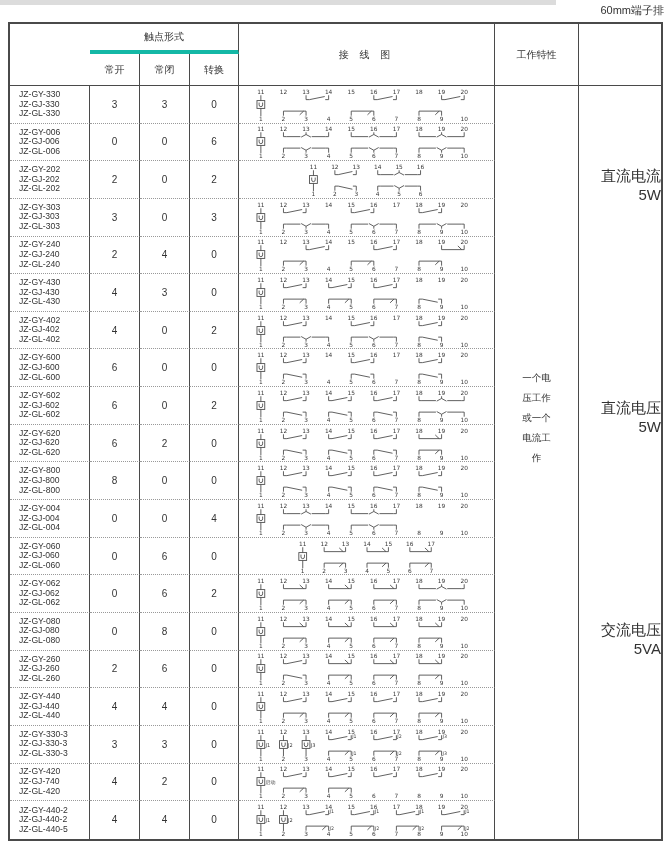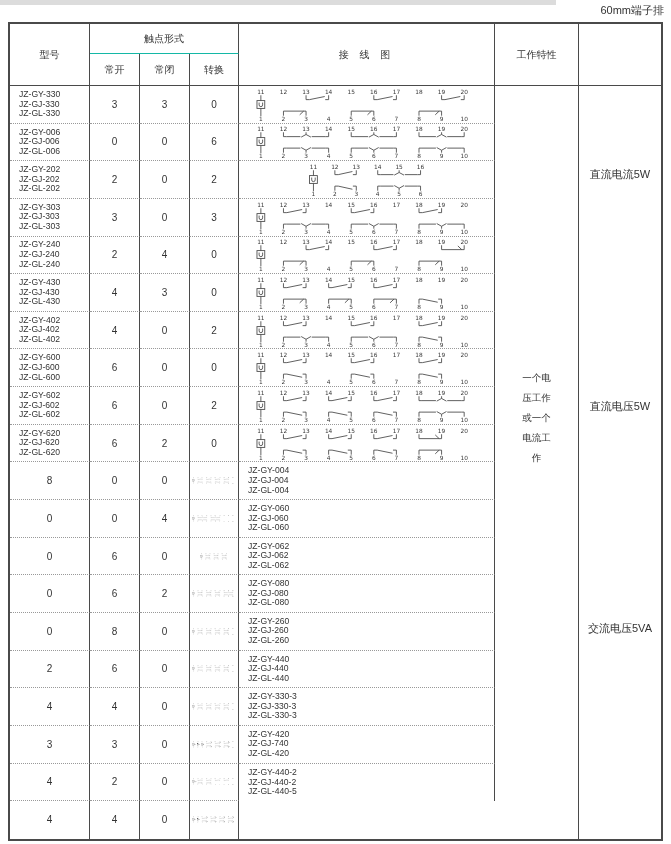--- a/index.html
+++ b/index.html
@@ -12,51 +12,50 @@
   .top-note{position:absolute;top:3px;right:7px;font-size:11px;color:#333;}
   .spec-table{
     position:absolute;left:8px;top:22px;width:651px;height:815px;
     border:2px solid #4a4a4a;box-sizing:content-box;background:#fff;
   }
   .thead{display:grid;grid-template-columns:80px 50px 50px 49px 256px 84px 1fr;
     grid-template-rows:30px 31px;border-bottom:1px solid #4a4a4a;}
   .thead .hc{display:flex;align-items:center;justify-content:center;font-size:10px;color:#333;}
   .br{border-right:1px solid #4a4a4a;}
   .h-model{grid-column:1;grid-row:1 / span 2;}
-  .h-cform{grid-column:2 / span 3;grid-row:1;border-bottom:1px solid #14b8a6;}
+  .h-cform{grid-column:2 / span 3;grid-row:1;border-bottom:4px solid #14b8a6;}
   .h-no{grid-column:2;grid-row:2;}
   .h-nc{grid-column:3;grid-row:2;}
   .h-co{grid-column:4;grid-row:2;}
   .h-wiring{grid-column:5;grid-row:1 / span 2;letter-spacing:4px;}
   .h-work{grid-column:6;grid-row:1 / span 2;}
   .h-power{grid-column:7;grid-row:1 / span 2;}
   .tbody{display:grid;grid-template-columns:80px 50px 50px 49px 256px 84px 1fr;
     grid-auto-rows:37.65px;position:relative;}
   .cell{box-sizing:border-box;overflow:hidden;}
   .dotted{border-bottom:1px dotted #999;}
   .model-cell{display:flex;flex-direction:column;justify-content:center;
     padding-left:9px;font-size:8.6px;line-height:9.6px;color:#333;}
   .num-cell{display:flex;align-items:center;justify-content:center;font-size:10px;color:#333;}
   .diag-cell{display:flex;align-items:center;justify-content:center;}
   .merged{position:relative;}
   .work-text{position:absolute;top:282px;left:0;width:100%;text-align:center;
     font-size:9.5px;line-height:20px;color:#333;}
-  .power-label{position:absolute;left:0;width:100%;text-align:center;font-size:11px;color:#333;}
+  .power-label{position:absolute;left:0;width:100%;text-align:right;font-size:15px;color:#333;}
   .pl-0{top:81px;} .pl-1{top:313px;} .pl-2{top:535px;}
   svg text{font-family:"DejaVu Sans","Liberation Sans",sans-serif;}
 </style>
 </head>
 <body>
 
 <div class="topbar"></div>
 <div class="top-note">60mm端子排</div>
 
 <div class="spec-table">
   <div class="thead">
-    <div class="hc h-model br">型号</div>
     <div class="hc h-cform br">触点形式</div>
     <div class="hc h-no br">常开</div>
     <div class="hc h-nc br">常闭</div>
     <div class="hc h-co br">转换</div>
     <div class="hc h-wiring br">接 线 图</div>
     <div class="hc h-work br">工作特性</div>
   </div>
   <div class="tbody">
       <div class="cell model-cell br dotted">
         <div>JZ-GY-330</div>
@@ -465,20 +464,25 @@
           <path d="M19 23 V31" fill="none" stroke="#4a4a4a" stroke-width="0.9"></path>
           <path d="M42.2 9.5 V14 H45.7 M65.4 9.5 V14 H61.900000000000006 M45.7 14 L61.400000000000006 10.8" fill="none" stroke="#4a4a4a" stroke-width="0.9"></path>
           <path d="M88.6 9.5 V14 H92.1 M111.8 9.5 V14 H108.3 M92.1 14 L107.8 10.8" fill="none" stroke="#4a4a4a" stroke-width="0.9"></path>
           <path d="M135 9.5 V14 H138.5 M158.2 9.5 V14 H154.7 M138.5 14 L154.2 10.8" fill="none" stroke="#4a4a4a" stroke-width="0.9"></path>
           <path d="M181.4 9.5 V14 H204.6 V9.5 M202.1 14 L198.1 10.2" fill="none" stroke="#4a4a4a" stroke-width="0.9"></path>
           <path d="M42.2 30.5 V25.8 H45.7 M65.4 30.5 V25.8 H61.900000000000006 M45.7 25.8 L61.400000000000006 29" fill="none" stroke="#4a4a4a" stroke-width="0.9"></path>
           <path d="M88.6 30.5 V25.8 H92.1 M111.8 30.5 V25.8 H108.3 M92.1 25.8 L107.8 29" fill="none" stroke="#4a4a4a" stroke-width="0.9"></path>
           <path d="M135 30.5 V25.8 H138.5 M158.2 30.5 V25.8 H154.7 M138.5 25.8 L154.2 29" fill="none" stroke="#4a4a4a" stroke-width="0.9"></path>
           <path d="M181.4 30.5 V25.8 H204.6 V30.5 M202.1 25.8 L198.1 29.6" fill="none" stroke="#4a4a4a" stroke-width="0.9"></path>
         </svg>
+      </div>
+      <div class="cell model-cell br dotted">
+        <div>JZ-GY-800</div>
+        <div>JZ-GJ-800</div>
+        <div>JZ-GL-800</div>
       </div>
       <div class="cell num-cell br dotted">8</div>
       <div class="cell num-cell br dotted">0</div>
       <div class="cell num-cell br dotted">0</div>
       <div class="cell diag-cell br dotted">
         <svg viewBox="0 0 256 38" width="254" height="37">
           <text x="19" y="8" font-size="6" text-anchor="middle" fill="#3a3a3a">11</text>
           <text x="42.2" y="8" font-size="6" text-anchor="middle" fill="#3a3a3a">12</text>
           <text x="65.4" y="8" font-size="6" text-anchor="middle" fill="#3a3a3a">13</text>
           <text x="88.6" y="8" font-size="6" text-anchor="middle" fill="#3a3a3a">14</text>

